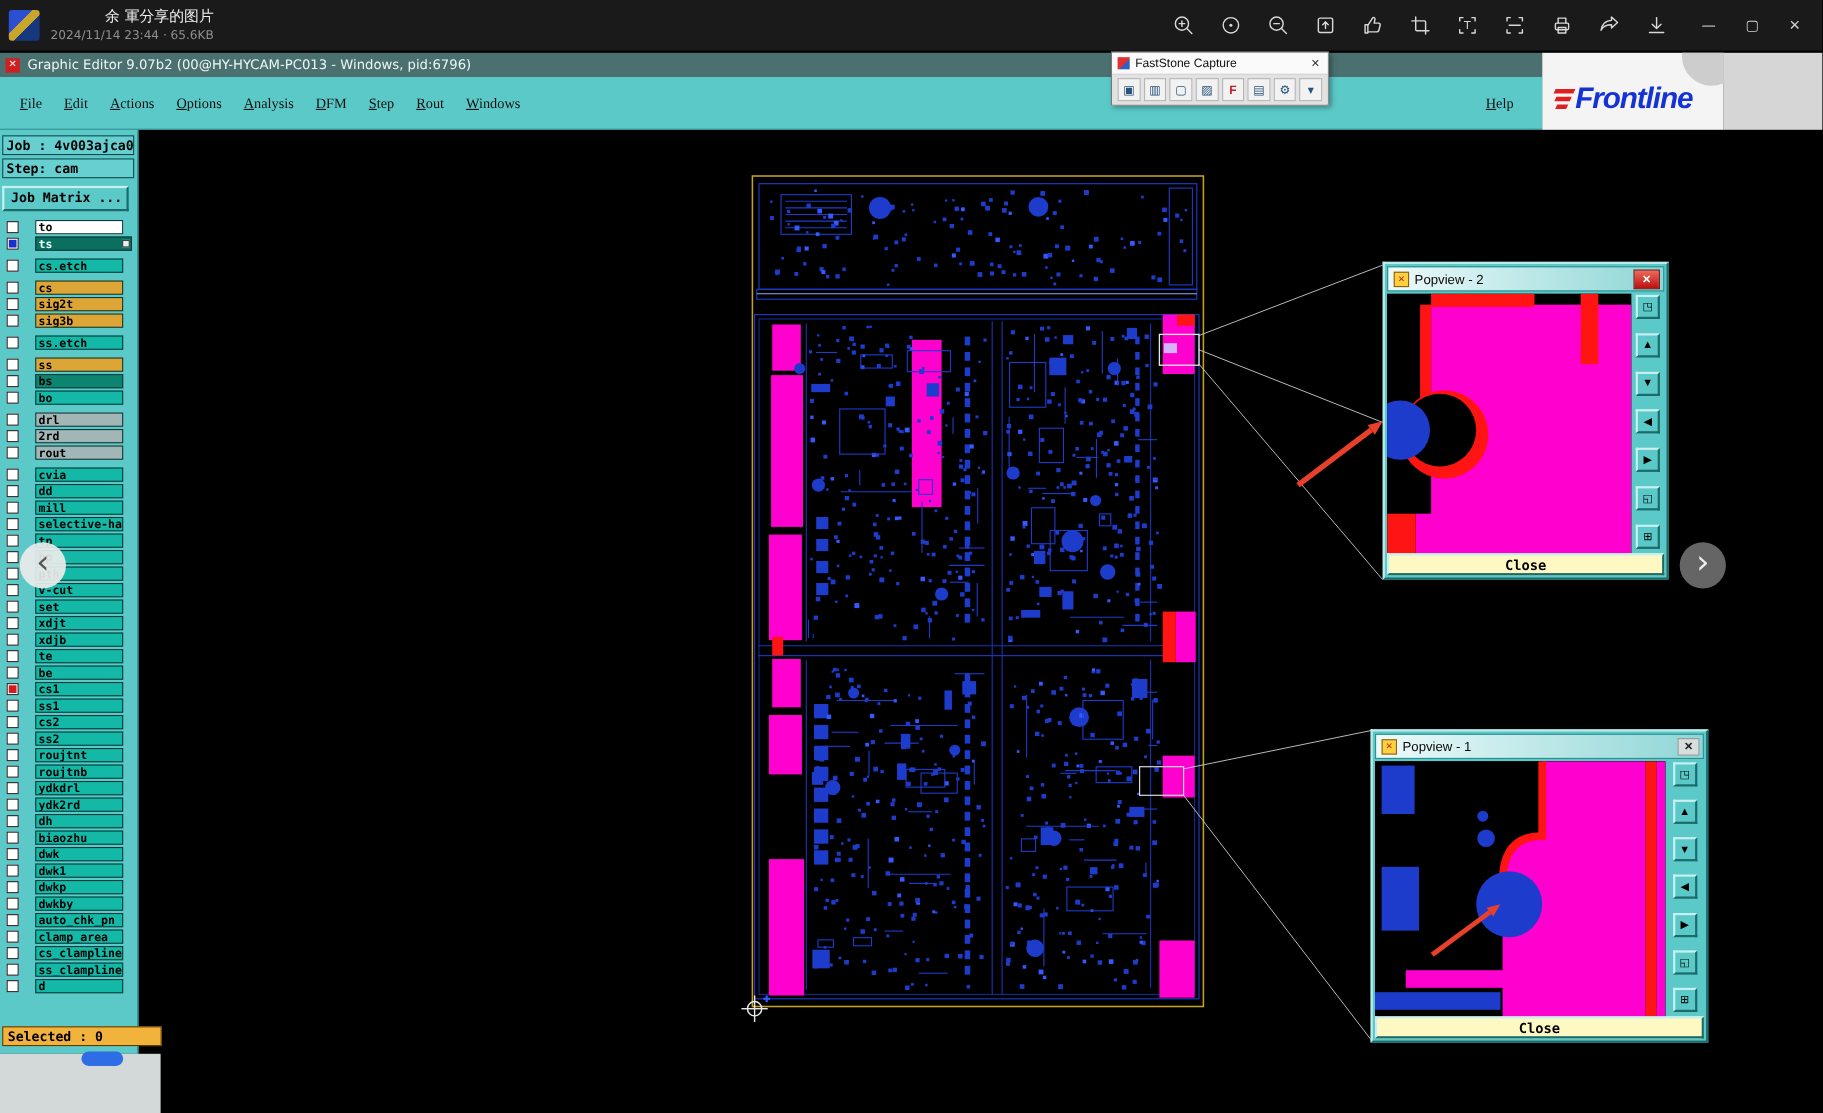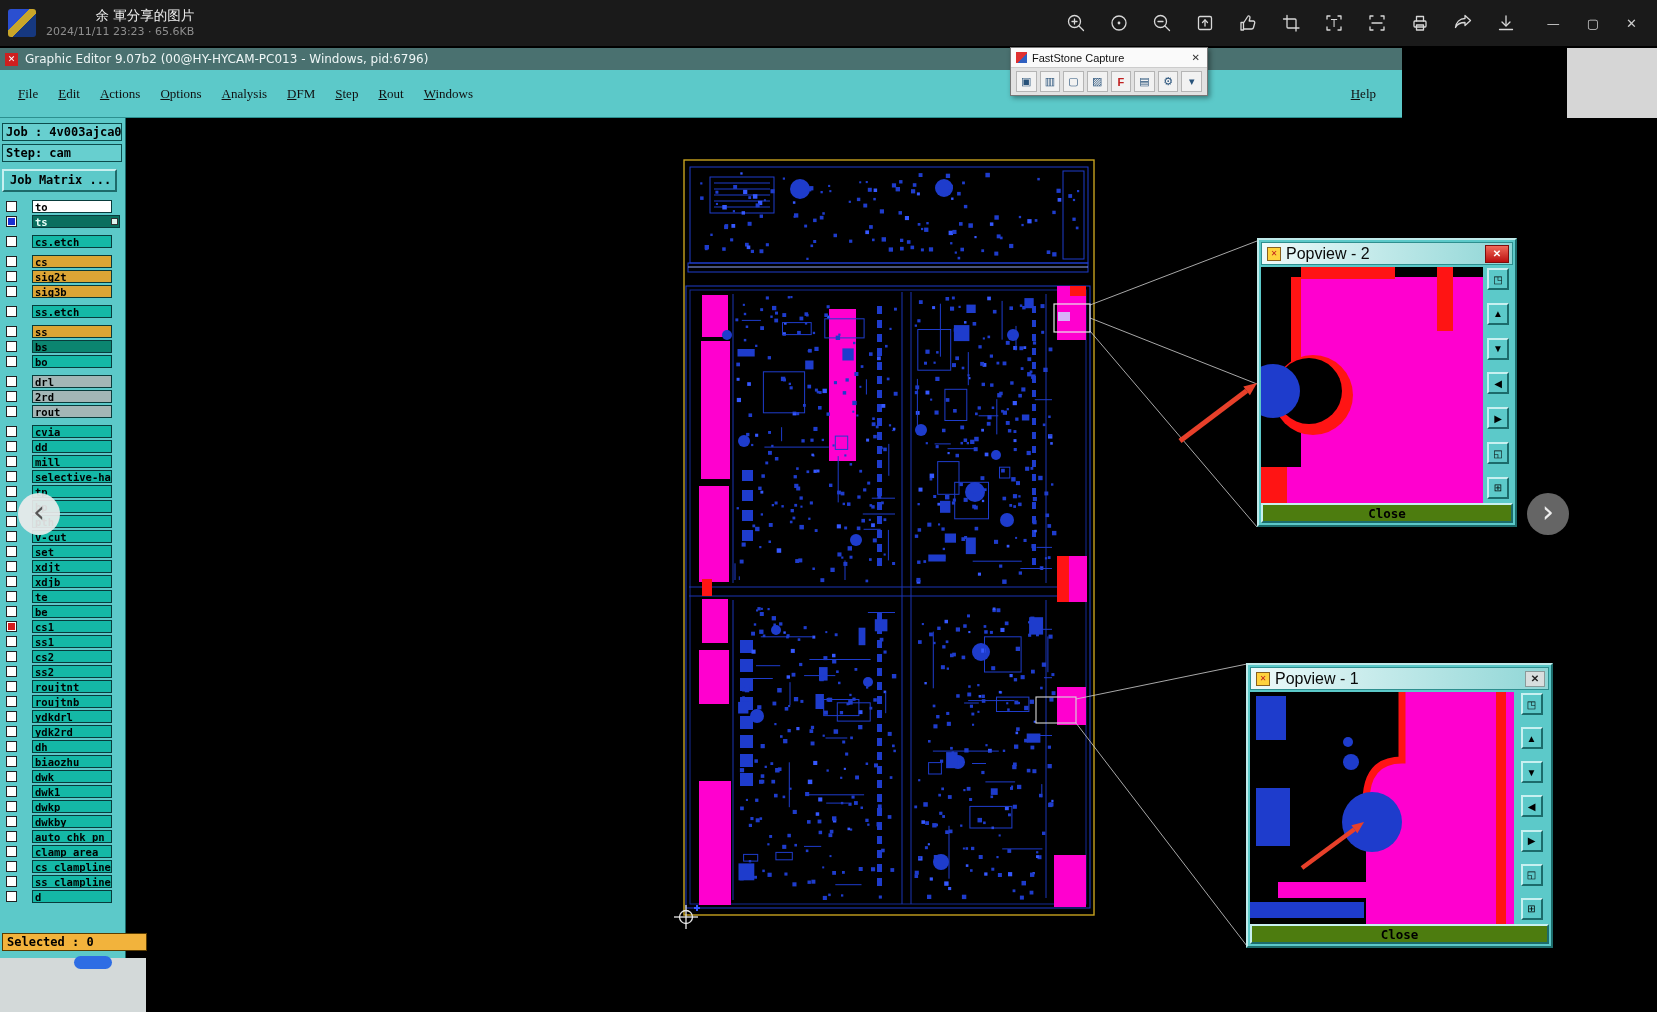--- a/index.html
+++ b/index.html
@@ -85,51 +85,51 @@
   
   .popview{position:absolute;background:#5cc9c9;border-style:solid;border-width:2px;
            border-color:#bfeaea #1c6b6b #1c6b6b #bfeaea;z-index:5;font-family:"Liberation Sans",sans-serif;
            display:flex;flex-direction:column;padding:2px;box-sizing:border-box;}
   #popview2{left:1257px;top:238px;width:260px;height:289px;}
   #popview1{left:1246px;top:663px;width:307px;height:285px;}
   .pv-title{height:21px;flex:none;display:flex;align-items:center;background:linear-gradient(90deg,#eefafa,#8fd6d6);
             border:1px solid #2e8f8f;}
   .pv-ico{width:12px;height:12px;margin:0 5px;background:#ffd23d;border:1px solid #886020;color:#c02020;font-size:8px;
           line-height:11px;text-align:center;flex:none;}
-  .pv-title-text{font-size:16px;color:#0a0a0a;}
+  .pv-title-text{font-size:12px;color:#0a0a0a;}
   .pv-close{margin-left:auto;margin-right:3px;width:22px;height:16px;display:flex;align-items:center;justify-content:center;
             font-size:10px;font-weight:bold;}
   .pv-close-red{background:linear-gradient(#f06a5a,#bb1010);border:1px solid #7d0d0d;color:#fff;}
   .pv-close-gray{width:18px;height:14px;background:#d8dede;border:1px solid #8a9a9a;color:#222;}
   .pv-body{flex:1;display:flex;margin-top:2px;min-height:0;}
   .pv-canvas{flex:none;background:#000;display:block;}
   .pv-tools{flex:1;display:flex;flex-direction:column;justify-content:space-between;align-items:center;padding:1px 0;}
   .pv-btn{width:22px;height:22px;background:#5cc9c9;border-style:solid;border-width:2px;
           border-color:#c8f0f0 #1c6b6b #1c6b6b #c8f0f0;font-size:10px;display:flex;align-items:center;
           justify-content:center;color:#000;box-sizing:border-box;}
-  .pv-closebar{height:20px;flex:none;margin-top:3px;background:#4d7c0f;border-style:solid;border-width:2px;
+  .pv-closebar{height:20px;flex:none;margin-top:3px;background:#fef9c3;border-style:solid;border-width:2px;
                border-color:#c8f0f0 #1c6b6b #1c6b6b #c8f0f0;display:flex;align-items:center;justify-content:center;
                font-size:12.5px;font-weight:bold;color:#000;font-family:"DejaVu Sans Mono",monospace;box-sizing:border-box;}
 
   
   .nav{position:absolute;width:42px;height:42px;border-radius:50%;display:flex;align-items:center;justify-content:center;
        font-size:30px;z-index:8;line-height:1;padding-bottom:4px;box-sizing:border-box;}
   #nav-left{left:18px;top:493px;background:rgba(236,236,236,.92);color:#555;}
   #nav-right{left:1527px;top:493px;background:rgba(112,112,112,.9);color:#eee;}
 </style>
 </head>
 <body>
 
 <div id="stage">
 
   <header class="viewer-bar">
     <div class="thumb"></div>
     <div class="vmeta">
       <div class="vtitle">余 軍分享的图片</div>
-      <div class="vsub">2024/11/11 23:23 · 65.6KB</div>
+      <div class="vsub">2024/11/14 23:44 · 65.6KB</div>
     </div>
     <div class="vicons">
         <span class="vicon">
           <svg width="22" height="22" viewBox="0 0 22 22" fill="none" stroke="#d8d8d8" stroke-width="1.3" stroke-linecap="round" stroke-linejoin="round">
             <circle cx="9.5" cy="9.5" r="6"></circle>
             <line x1="14" y1="14" x2="18.5" y2="18.5"></line>
             <line x1="7" y1="9.5" x2="12" y2="9.5"></line>
             <line x1="9.5" y1="7" x2="9.5" y2="12"></line>
           </svg>
         </span>
@@ -213,20 +213,31 @@
         <div class="menu-item"><span class="u">A</span>ctions</div>
         <div class="menu-item"><span class="u">O</span>ptions</div>
         <div class="menu-item"><span class="u">A</span>nalysis</div>
         <div class="menu-item"><span class="u">D</span>FM</div>
         <div class="menu-item"><span class="u">S</span>tep</div>
         <div class="menu-item"><span class="u">R</span>out</div>
         <div class="menu-item"><span class="u">W</span>indows</div>
       </div>
     <div class="menu-help"><span class="u">H</span>elp</div>
   </nav>
+  <div class="logo-panel">
+    <div class="logo-circle"></div>
+    <div class="logo-row">
+      <span class="stripes">
+          <i></i>
+          <i></i>
+          <i></i>
+        </span>
+      <span class="brand">Frontline</span>
+    </div>
+  </div>
   <div class="tr-gray"></div>
 
   <aside class="sidebar">
     <div class="job-box">Job : 4v003ajca0</div>
     <div class="job-box step">Step: cam</div>
     <div class="matrix-btn">Job Matrix ...</div>
     <div class="layer-list">
         <div class="lrow">
           <span class="cb"></span>
           <div class="llabel c-white">to</div>

